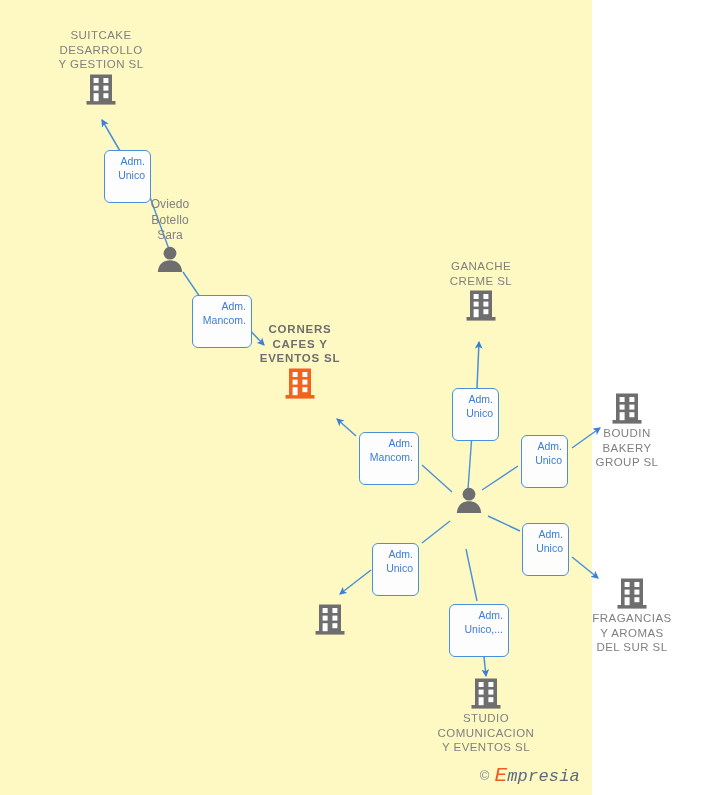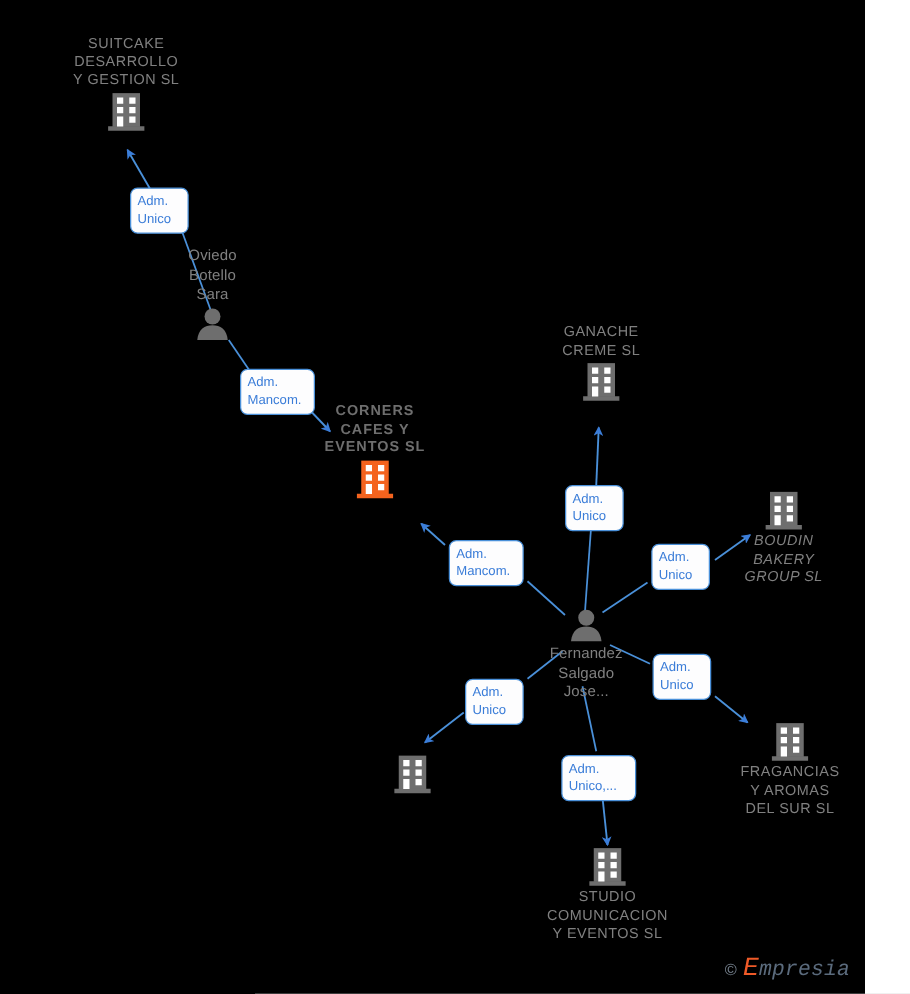--- a/index.html
+++ b/index.html
@@ -9,23 +9,23 @@
     background: #ffffff;
   }
   body {
     font-family: "Liberation Sans", "DejaVu Sans", sans-serif;
     width: 728px;
     height: 795px;
     overflow: hidden;
   }
   #graph {
     position: relative;
-    width: 692px;
+    width: 592px;
     height: 795px;
-    background: #000000;
+    background: #fef9c3;
   }
   #edges {
     position: absolute;
     left: 0;
     top: 0;
     width: 728px;
     height: 795px;
     pointer-events: none;
   }
 
@@ -72,22 +72,22 @@
   
   .rel {
     position: absolute;
     box-sizing: border-box;
     border: 1.3px solid #4a90d9;
     border-radius: 6px;
     background: #fdfdfe;
     color: #3b7dd8;
     font-size: 10.5px;
     line-height: 14px;
-    text-align: left;
-    padding: 3px 5px 4px 5px;
+    text-align: right;
+    padding: 3px 5px 20px 5px;
     white-space: pre-line;
     z-index: 5;
   }
 
   
   #watermark {
     position: absolute;
     right: 12px;
     bottom: 8px;
     display: flex;
@@ -208,21 +208,21 @@
         <rect x="7.6" y="5" width="5" height="5" fill="#ffffff"></rect>
         <rect x="17.4" y="5" width="5" height="5" fill="#ffffff"></rect>
         <rect x="7.6" y="12.6" width="5" height="5" fill="#ffffff"></rect>
         <rect x="17.4" y="12.6" width="5" height="5" fill="#ffffff"></rect>
         <rect x="7.6" y="20.2" width="5" height="8" fill="#ffffff"></rect>
         <rect x="17.4" y="20.2" width="5" height="5" fill="#ffffff"></rect>
       </svg>
     </span>
   </div>
 
-  <div class="node company" style="left:627px; top:392px;font-style:italic;">
+  <div class="node company" style="left:627px; top:392px;">
     <span class="icon-wrap">
       <svg width="30" height="33" viewBox="0 0 30 33">
         <rect x="4" y="1.5" width="22" height="27" fill="#6e6e6e"></rect>
         <rect x="0.5" y="28" width="29" height="3.6" fill="#6e6e6e"></rect>
         <rect x="7.6" y="5" width="5" height="5" fill="#ffffff"></rect>
         <rect x="17.4" y="5" width="5" height="5" fill="#ffffff"></rect>
         <rect x="7.6" y="12.6" width="5" height="5" fill="#ffffff"></rect>
         <rect x="17.4" y="12.6" width="5" height="5" fill="#ffffff"></rect>
         <rect x="7.6" y="20.2" width="5" height="8" fill="#ffffff"></rect>
         <rect x="17.4" y="20.2" width="5" height="5" fill="#ffffff"></rect>
@@ -233,23 +233,20 @@
 GROUP  SL</span>
   </div>
 
   <div class="node person" style="left:469px; top:486px;">
     <span class="icon-wrap">
       <svg width="28" height="28" viewBox="0 0 28 28">
         <circle cx="14" cy="8.2" r="6.4" fill="#6e6e6e"></circle>
         <path d="M 1.8 27 C 2.6 18.4 7.8 15.2 14 15.2 C 20.2 15.2 25.4 18.4 26.2 27 Z" fill="#6e6e6e"></path>
       </svg>
     </span>
-    <span class="label">Fernandez
-Salgado
-Jose...</span>
   </div>
 
   <div class="node company" style="left:632px; top:577px;">
     <span class="icon-wrap">
       <svg width="30" height="33" viewBox="0 0 30 33">
         <rect x="4" y="1.5" width="22" height="27" fill="#6e6e6e"></rect>
         <rect x="0.5" y="28" width="29" height="3.6" fill="#6e6e6e"></rect>
         <rect x="7.6" y="5" width="5" height="5" fill="#ffffff"></rect>
         <rect x="17.4" y="5" width="5" height="5" fill="#ffffff"></rect>
         <rect x="7.6" y="12.6" width="5" height="5" fill="#ffffff"></rect>

